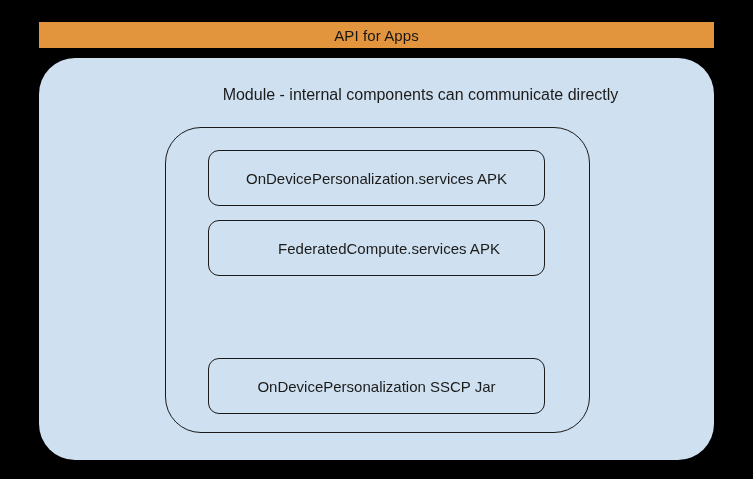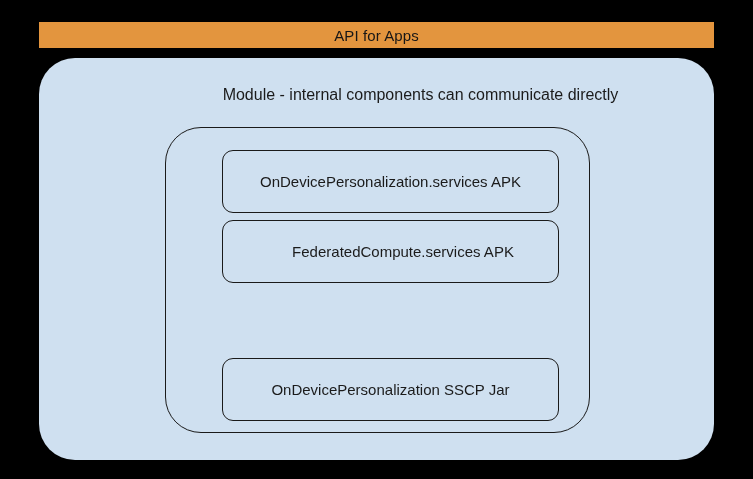--- a/index.html
+++ b/index.html
@@ -71,29 +71,28 @@
     border: 1.4px solid #1a1a1a;
     border-radius: 36px;
     box-sizing: border-box;
   }
 
   
   .component-box {
     position: absolute;
     left: 169px;
     width: 337px;
-    height: 63px;
+    height: 56px;
     border: 1.3px solid #1a1a1a;
     border-radius: 11px;
     box-sizing: border-box;
     background: transparent;
     display: flex;
     align-items: center;
     justify-content: center;
-    margin-left: 14px;
   }
   .component-box.b0 { top: 92px; }
   .component-box.b1 { top: 162px; padding-left: 25px; }
   .component-box.b2 { top: 233px; }
   .component-box.b3 { top: 300px; align-items: center; }
 
   .component-label {
     font-size: 15px;
     color: #1b1b1b;
     line-height: 1;

